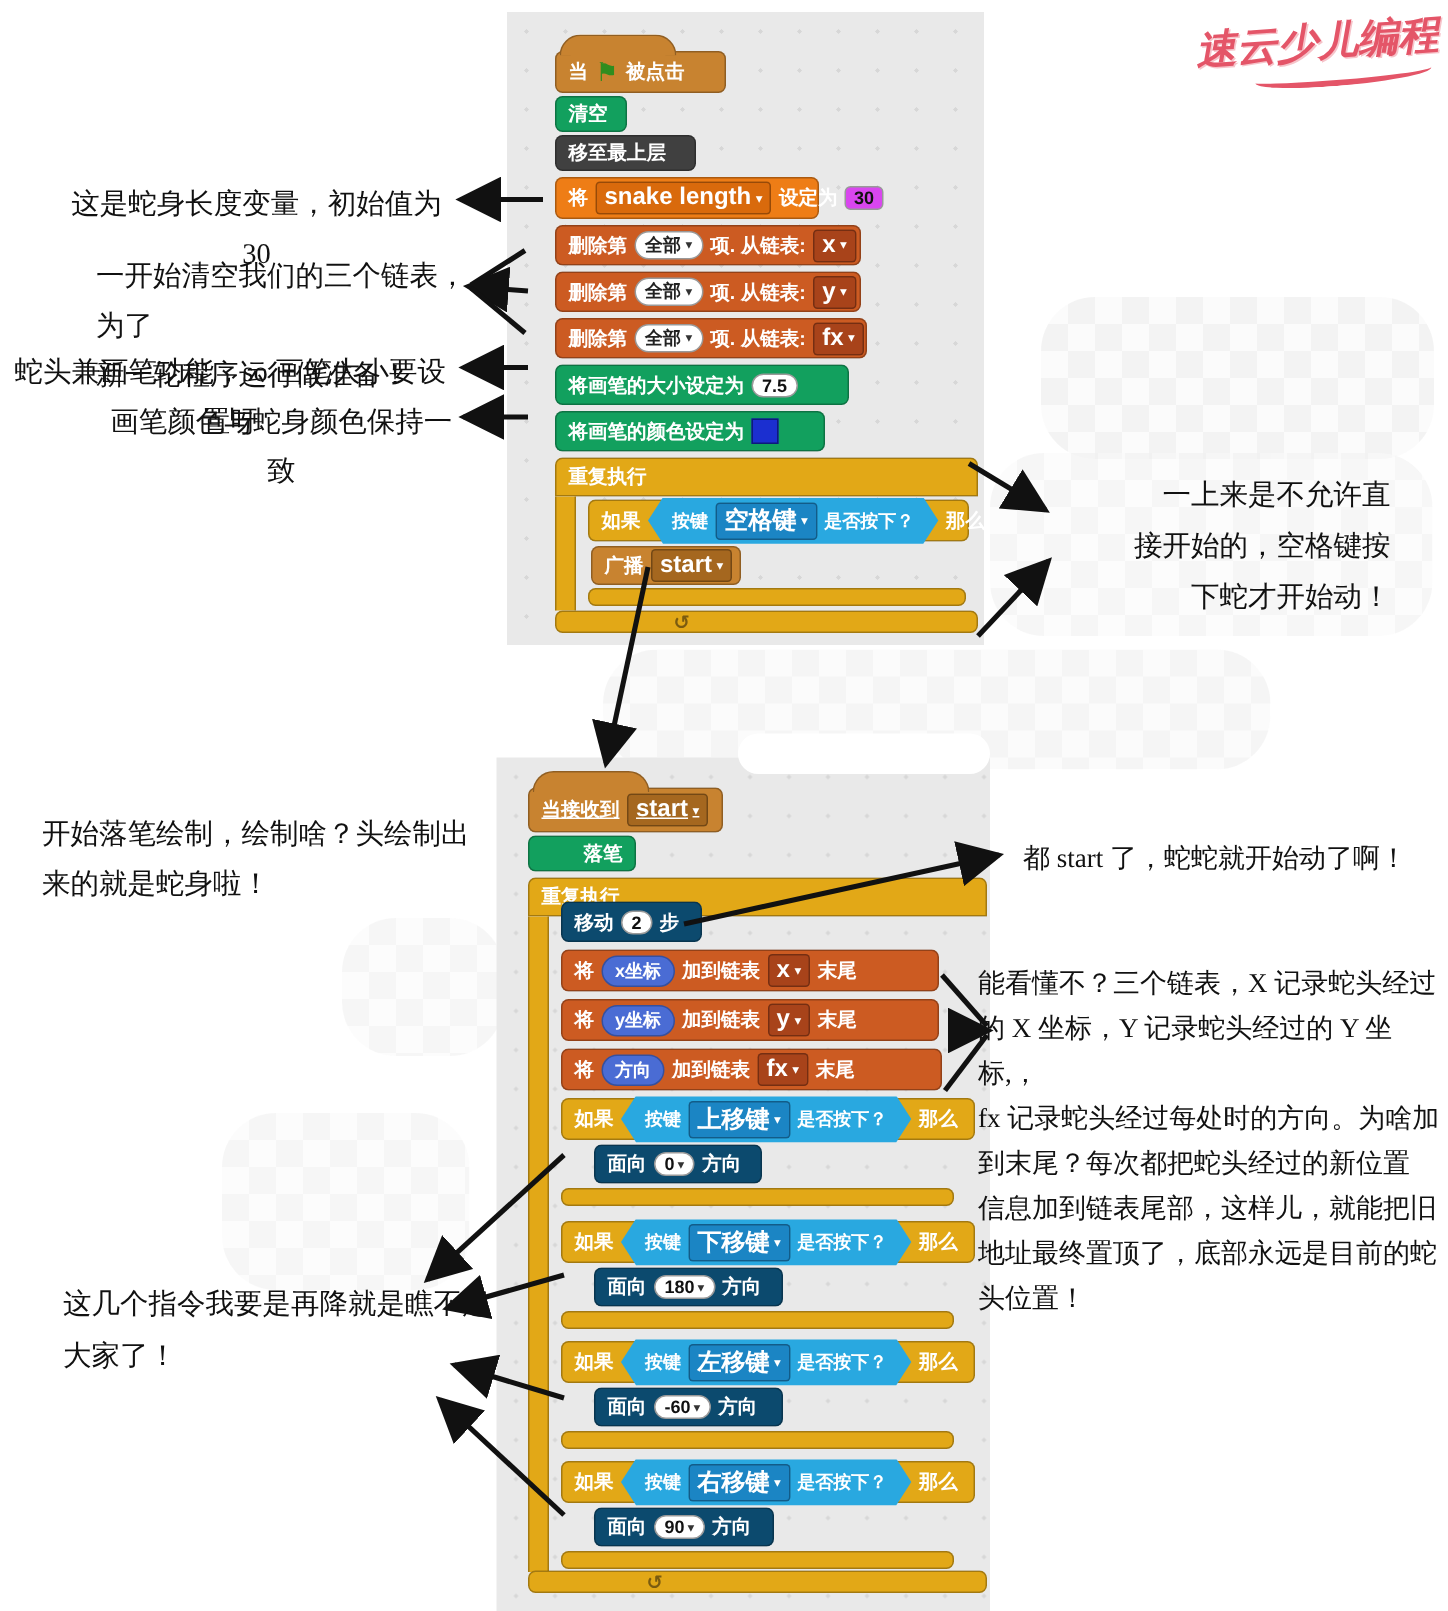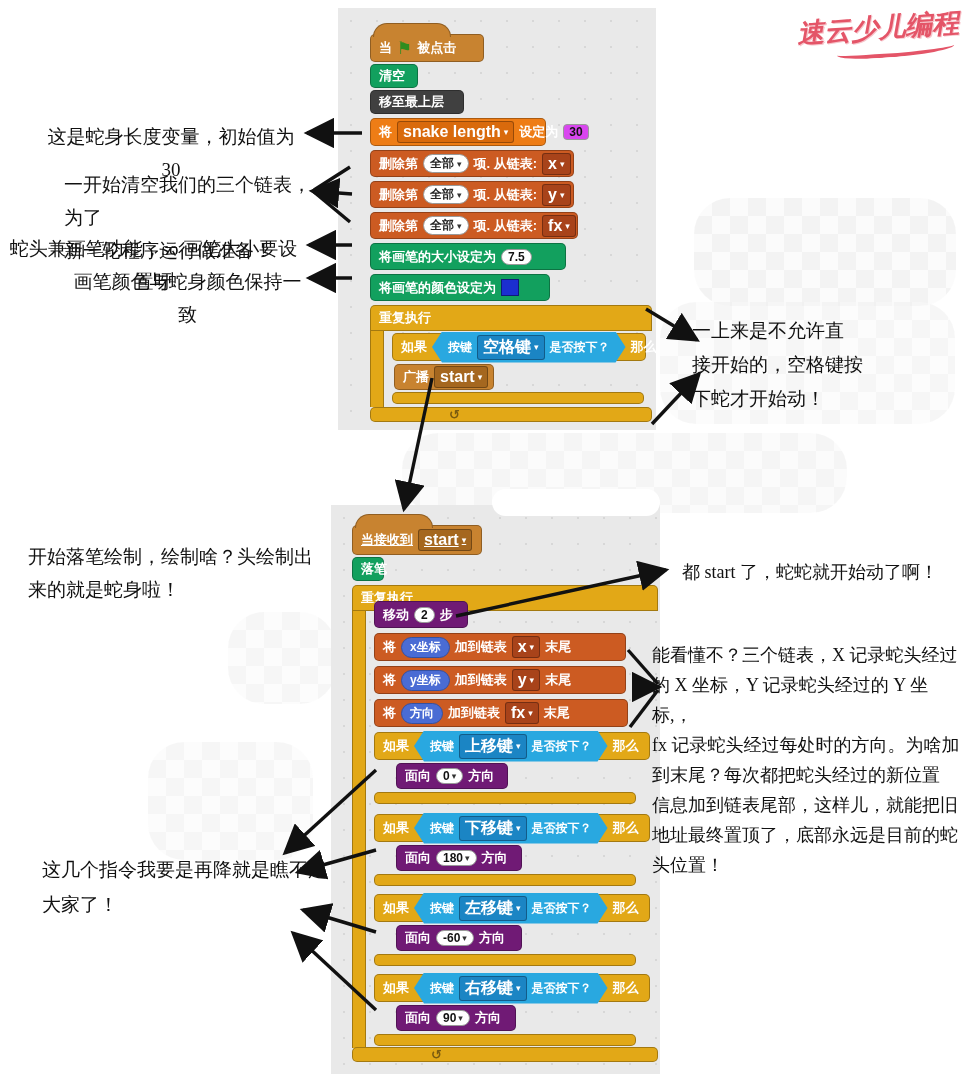--- a/index.html
+++ b/index.html
@@ -12,21 +12,21 @@
   
   .patch{position:absolute;background:repeating-conic-gradient(#f0f0f0 0% 25%,#fafafa 0% 50%);
          background-size:36px 36px;border-radius:36px;}
   .whiteblob{position:absolute;background:#fff;border-radius:14px;}
   
   .blk{position:absolute;display:flex;align-items:center;gap:5px;padding:0 8px;
        color:#fff;font-size:13px;font-weight:bold;border:1px solid rgba(0,0,0,.28);
        border-radius:5px;box-sizing:border-box;white-space:nowrap;}
   .c-events{background:#c88330;}
   .c-control{background:#e2a817;}
-  .c-motion{background:#701a75;}
+  .c-motion{background:#0c4a6e;}
   .c-pen{background:#12a05e;}
   .c-looks{background:#404040;}
   .c-data{background:#ee7d16;}
   .c-list{background:#cc5b22;}
   .hat::before{content:"";position:absolute;top:-12px;left:2px;width:76px;height:13px;
        background:inherit;border:1px solid rgba(0,0,0,.28);border-bottom:none;
        border-radius:40px 40px 0 0;}
   .bar{position:absolute;border:1px solid rgba(0,0,0,.28);border-radius:5px;
        box-sizing:border-box;background:#e2a817;}
   .spine{position:absolute;background:#e2a817;border-left:1px solid rgba(0,0,0,.28);
@@ -165,21 +165,21 @@
 <div class="bar" style="left:370px;top:407px;width:282px;height:15px;display:flex;align-items:center;">
   <span class="looparrow" style="margin-left:78px;line-height:10px;"></span>
 </div>
 
 <div class="blk c-events hat" style="left:352px;top:525px;width:130px;height:30px;text-decoration:underline;">
   <span>当接收到</span>
   <span class="dd dd-brown">
       <span>start</span>
     </span>
 </div>
-<div class="blk c-pen" style="left:352px;top:557px;width:32px;height:24px;">
+<div class="blk c-pen" style="left:352px;top:557px;width:72px;height:24px;justify-content:flex-end;">
   <span>落笔</span>
 </div>
 <div class="blk c-control" style="left:352px;top:585px;width:306px;height:26px;border-radius:5px 5px 0 0;">
   <span>重复执行</span>
 </div>
 <div class="spine" style="left:352px;top:611px;width:14px;height:437px;"></div>
 
 <div class="blk c-motion" style="left:374px;top:601px;width:94px;height:27px;">
   <span>移动</span>
   <span class="oval">2</span>
@@ -288,21 +288,21 @@
 
 <div class="bar" style="left:352px;top:1047px;width:306px;height:15px;display:flex;align-items:center;">
   <span class="looparrow" style="margin-left:78px;line-height:10px;"></span>
 </div>
 
 <div class="ann right" style="left:40px;top:120px;width:262px;">这是蛇身长度变量，初始值为 30</div>
 <div class="ann" style="left:64px;top:168px;width:256px;">一开始清空我们的三个链表，为了
 新一轮程序运行做准备！</div>
 <div class="ann right" style="left:2px;top:232px;width:303px;">蛇头兼画笔功能，so 画笔大小要设置呀</div>
 <div class="ann right" style="left:70px;top:265px;width:235px;">画笔颜色与蛇身颜色保持一致</div>
-<div class="ann" style="left:692px;top:314px;width:185px;line-height:34px;">一上来是不允许直
+<div class="ann" style="left:742px;top:314px;width:185px;line-height:34px;text-align:right;">一上来是不允许直
 接开始的，空格键按
 下蛇才开始动！</div>
 <div class="ann" style="left:28px;top:540px;width:292px;">开始落笔绘制，绘制啥？头绘制出
 来的就是蛇身啦！</div>
 <div class="ann small" style="left:682px;top:557px;width:282px;">都 start 了，蛇蛇就开始动了啊！</div>
 <div class="ann small" style="left:652px;top:640px;width:316px;">能看懂不？三个链表，X 记录蛇头经过
 的 X 坐标，Y 记录蛇头经过的 Y 坐标,，
 fx 记录蛇头经过每处时的方向。为啥加
 到末尾？每次都把蛇头经过的新位置
 信息加到链表尾部，这样儿，就能把旧

